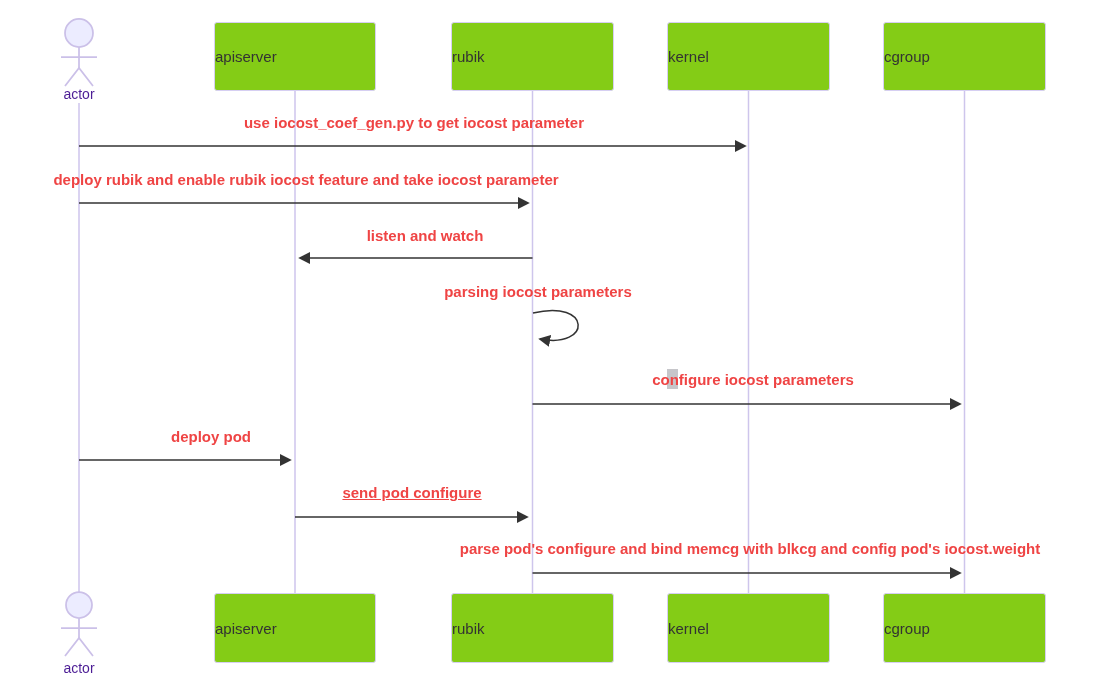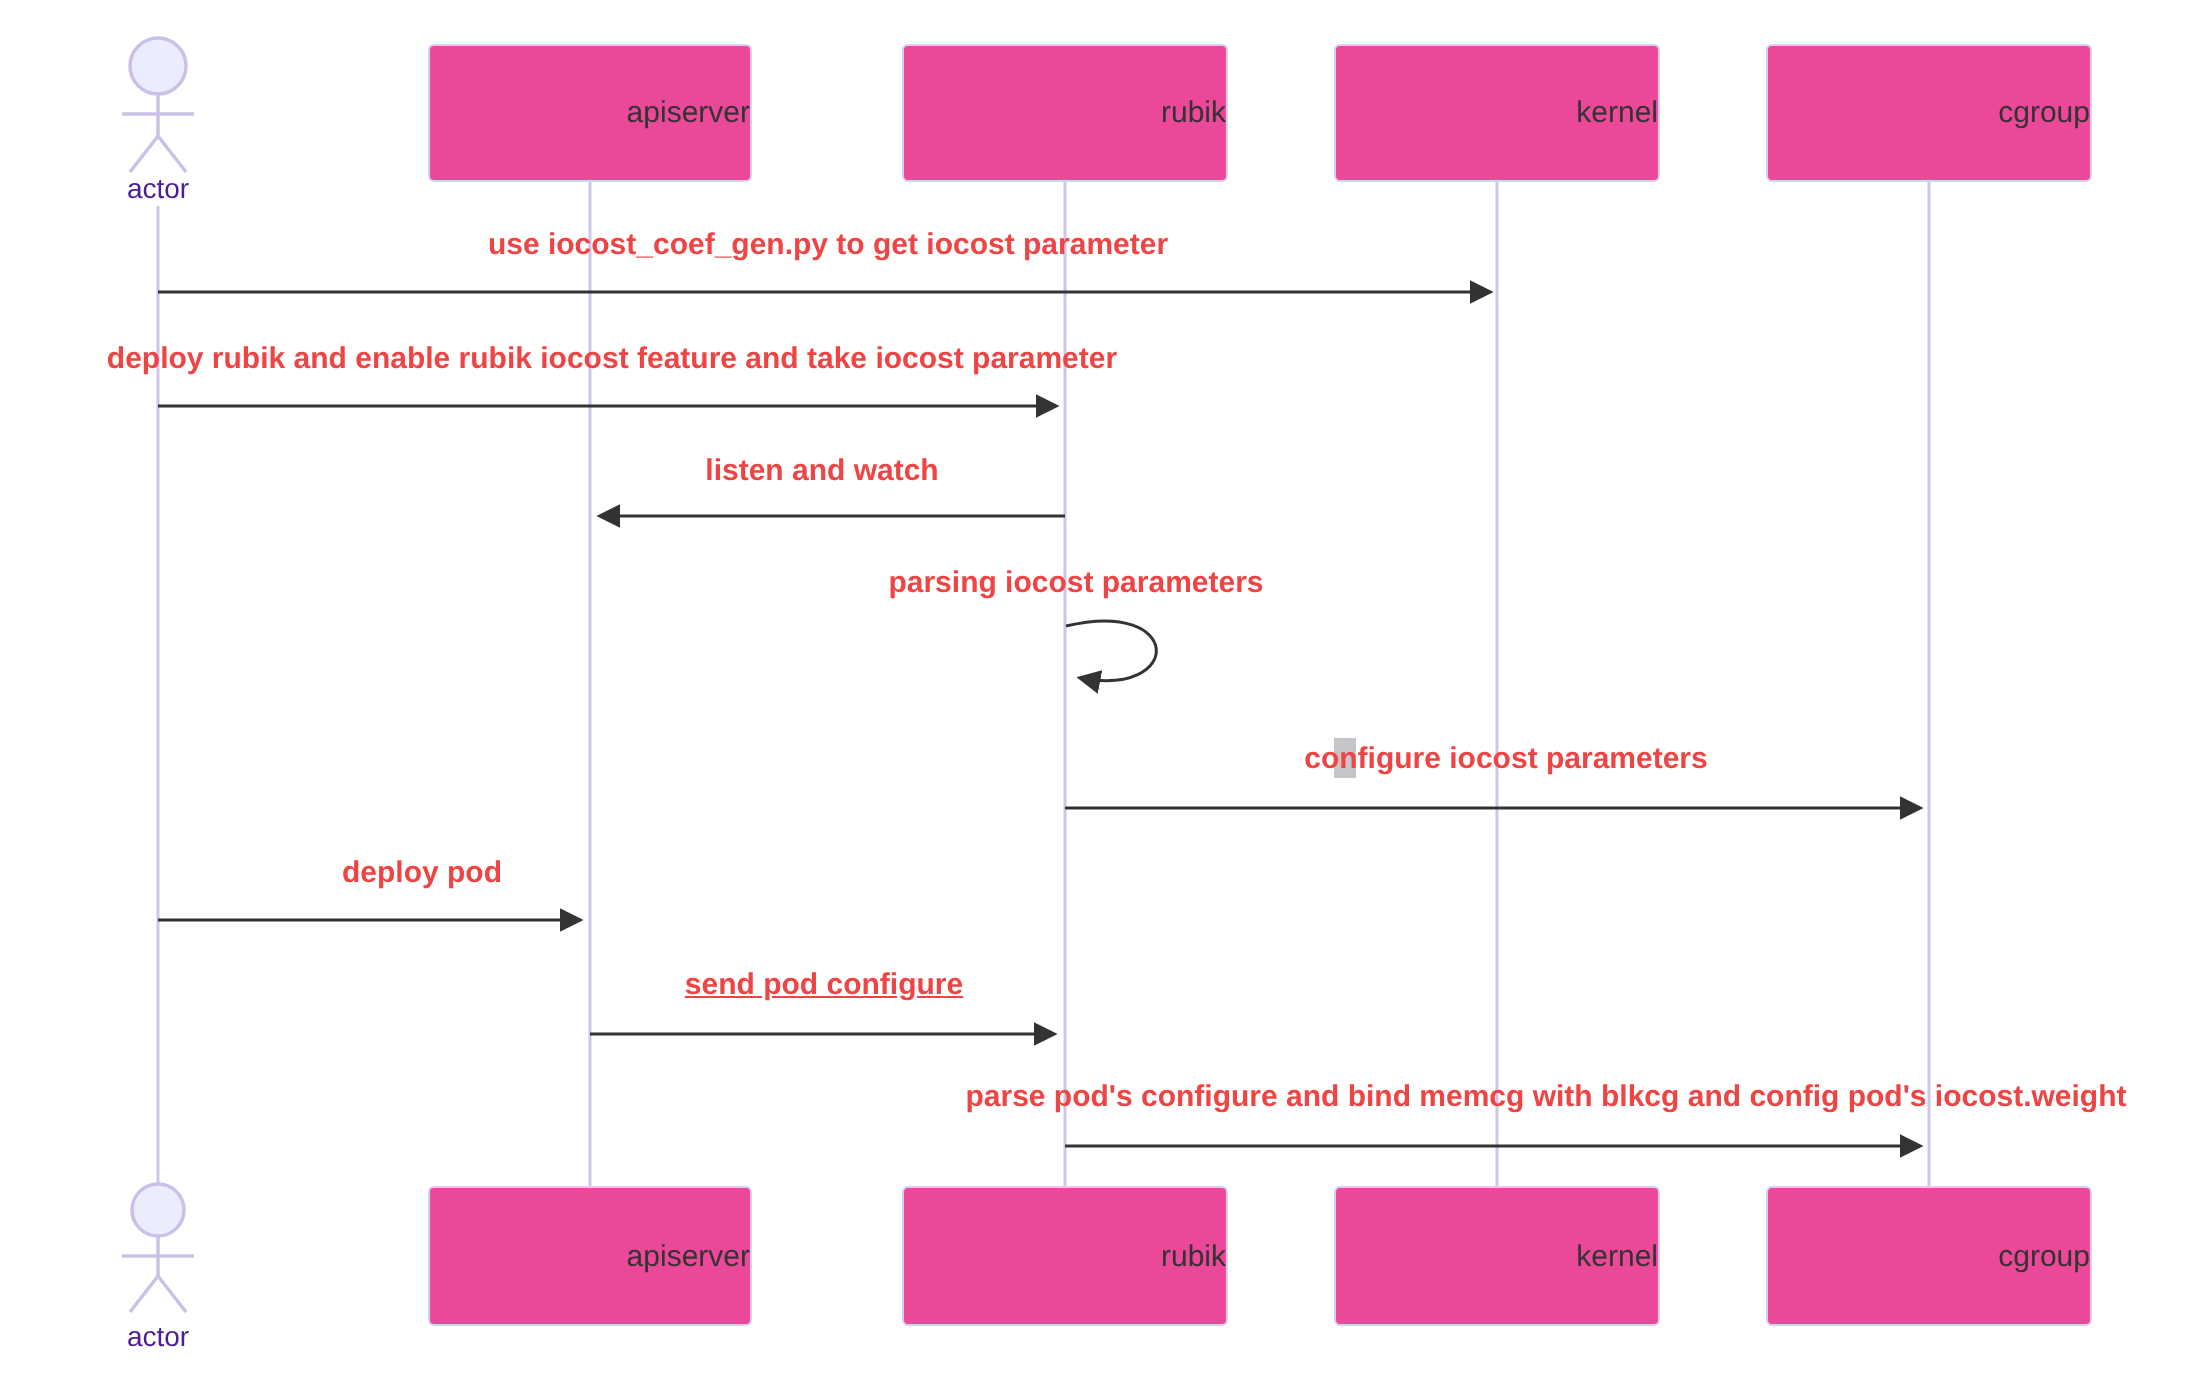--- a/index.html
+++ b/index.html
@@ -11,27 +11,27 @@
     font-family: "Liberation Sans", sans-serif;
     overflow: hidden;
   }
   .diagram svg.canvas {
     position: absolute;
     left: 0; top: 0;
     width: 1104px; height: 695px;
   }
   .participant-box {
     position: absolute;
-    background: #ec4899;
+    background: #84cc16;
     border: 1px solid #d6cff2;
     border-radius: 3px;
     box-sizing: border-box;
     display: flex;
     align-items: center;
-    justify-content: flex-end;
+    justify-content: flex-start;
     font-size: 15px;
     color: #333333;
     z-index: 2;
   }
   .msg-label {
     position: absolute;
     transform: translateX(-50%);
     white-space: nowrap;
     font-size: 15px;
     font-weight: 700;
@@ -127,20 +127,20 @@
   </div>
   <div class="participant-box" style="left:883px; top:593px; width:163px; height:70px;">
     <span>cgroup</span>
   </div>
 
   <div class="actor-label" style="left:79px; top:86px;">actor</div>
   <div class="actor-label" style="left:79px; top:660px;">actor</div>
 
   <div class="msg-label" style="left:414px; top:114px;">use iocost_coef_gen.py to get iocost parameter</div>
   <div class="msg-label" style="left:306px; top:171px;">deploy rubik and enable rubik iocost feature and take iocost parameter</div>
-  <div class="msg-label" style="left:411px; top:227px;">listen and watch</div>
+  <div class="msg-label" style="left:425px; top:227px;">listen and watch</div>
   <div class="msg-label" style="left:538px; top:283px;">parsing iocost parameters</div>
   <div class="msg-label" style="left:753px; top:371px;">configure iocost parameters</div>
   <div class="msg-label" style="left:187px; top:428px;margin-left:24px;">deploy pod</div>
   <div class="msg-label" style="left:412px; top:484px;text-decoration:underline;">send pod configure</div>
-  <div class="msg-label" style="left:750px; top:540px;margin-left:23px;">parse pod's configure and bind memcg with blkcg and config pod's iocost.weight</div>
+  <div class="msg-label" style="left:750px; top:540px;">parse pod's configure and bind memcg with blkcg and config pod's iocost.weight</div>
 
 </div>
 
 </body></html>

